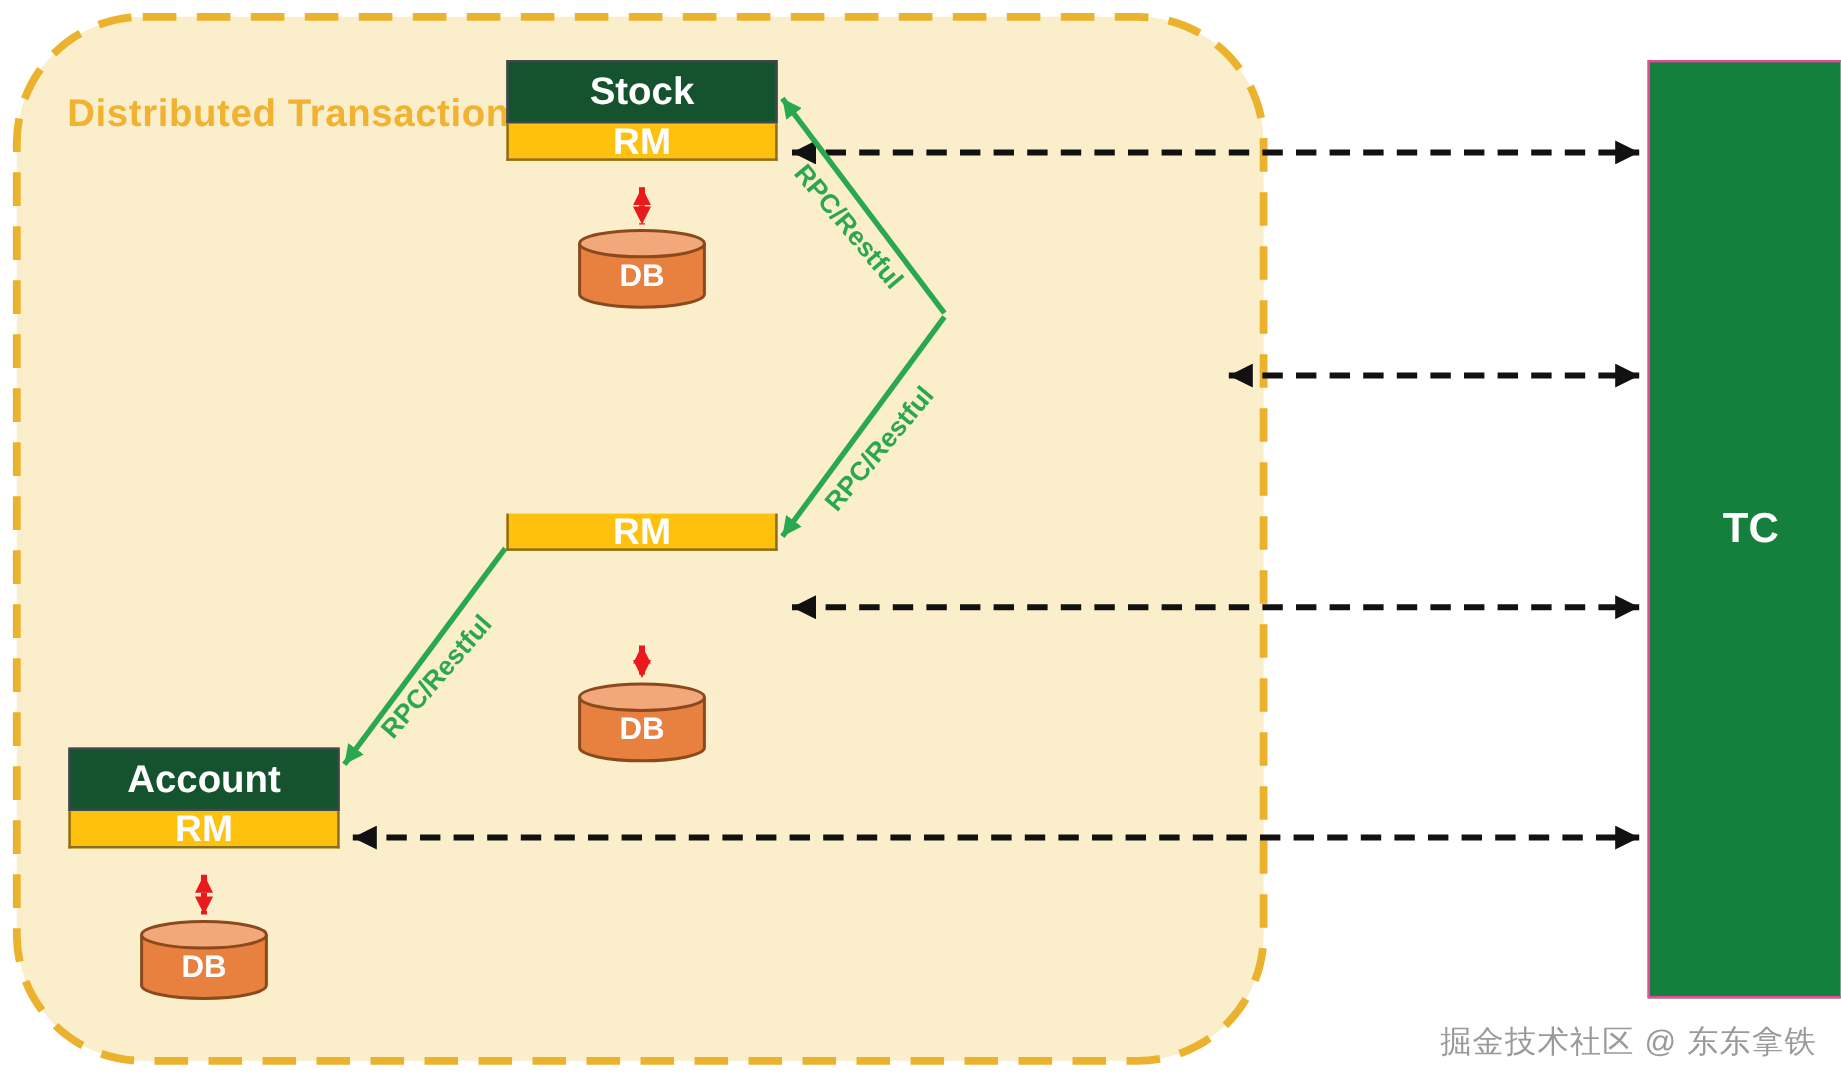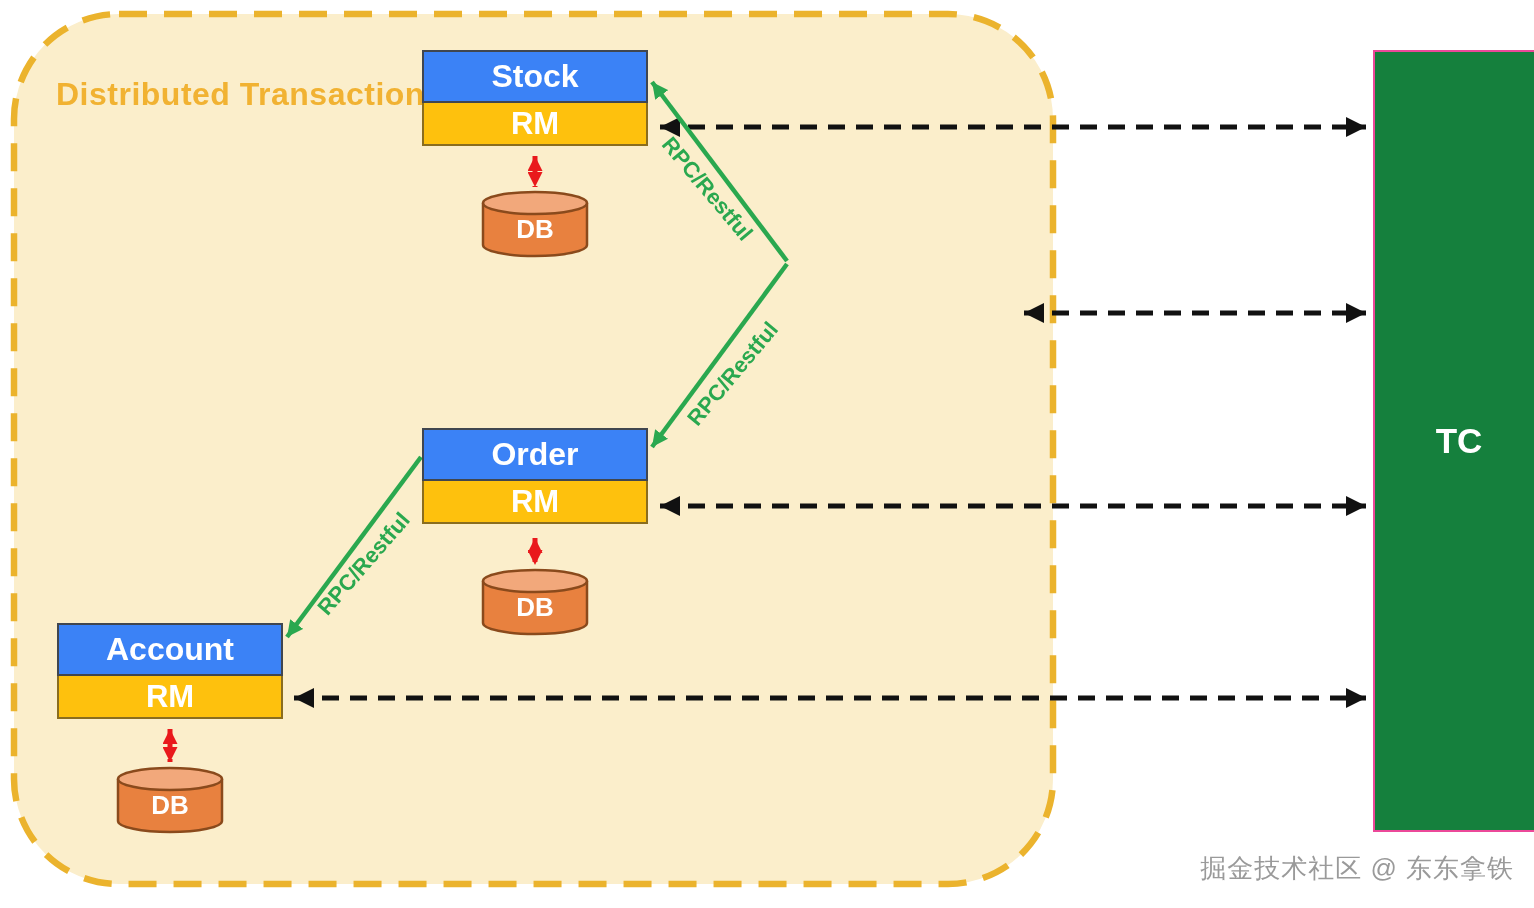--- a/index.html
+++ b/index.html
@@ -7,25 +7,25 @@
     position:relative;width:1534px;height:908px;background:#fff;overflow:hidden;
     font-family:"Liberation Sans","DejaVu Sans",sans-serif;
   }
   .stage svg{position:absolute;left:0;top:0;}
   .abs{position:absolute;}
   .dt-title{
     left:56px;top:76px;font-size:32px;font-weight:bold;color:#F1B232;letter-spacing:.5px;
   }
   .service{width:226px;box-sizing:border-box;}
   .service .name{
-    height:53px;background:#3b82f6;border:2px solid #40464F;box-sizing:border-box;
+    height:53px;background:#14532d;border:2px solid #40464F;box-sizing:border-box;
     color:#fff;font-weight:bold;font-size:32px;display:flex;align-items:center;justify-content:center;
   }
   .service .role{
-    height:43px;background:#FEC10D;border:2px solid #8A6D1E;border-top:none;box-sizing:border-box;
+    height:31px;background:#FEC10D;border:2px solid #8A6D1E;border-top:none;box-sizing:border-box;
     color:#fff;font-weight:bold;font-size:31px;display:flex;align-items:center;justify-content:center;
   }
   .tc-box{
     left:1373px;top:50px;width:172px;height:782px;background:#15803d;border:2px solid #ec4899;
     box-sizing:border-box;color:#fff;font-weight:bold;font-size:35px;
     display:flex;align-items:center;justify-content:center;
   }
   .rpc-label{
     color:#2AA84F;font-weight:bold;font-size:22px;white-space:nowrap;
   }
@@ -89,21 +89,20 @@
 
   <div class="abs dt-title">Distributed Transaction</div>
 
   <div class="abs service" style="left:422px;top:50px;">
     <div class="name">Stock</div>
     <div class="role">RM</div>
   </div>
 
 
   <div class="abs service" style="left:422px;top:428px;">
-    <div class="name">Order</div>
     <div class="role">RM</div>
   </div>
 
   <div class="abs service" style="left:57px;top:623px;text-align:center;">
     <div class="name">Account</div>
     <div class="role">RM</div>
   </div>
 
   <div class="abs tc-box">TC</div>
 

